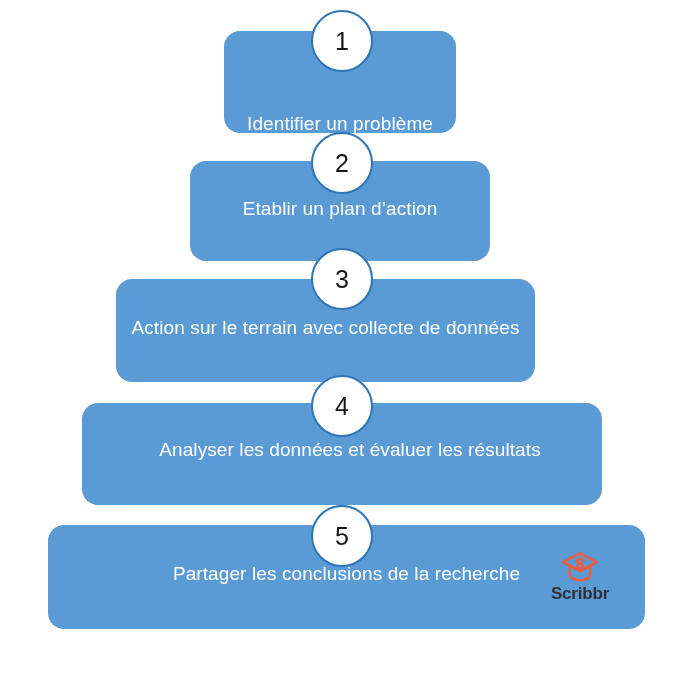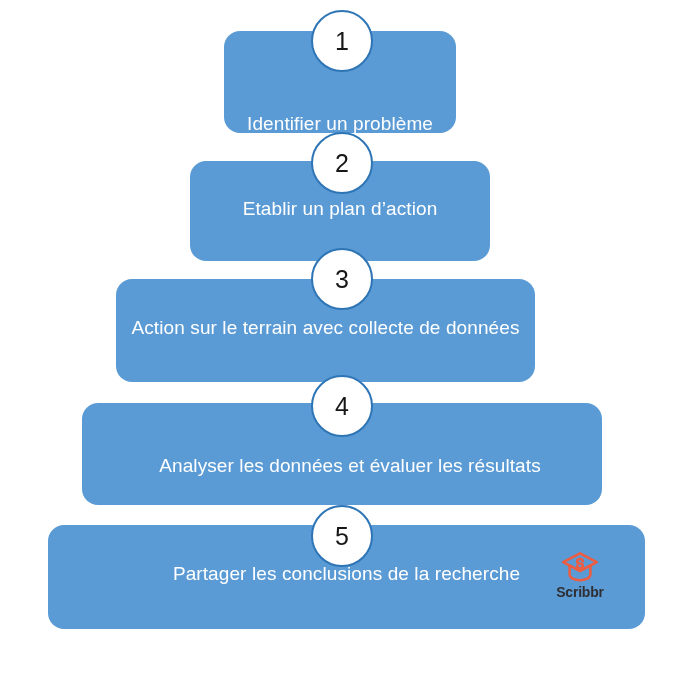--- a/index.html
+++ b/index.html
@@ -55,21 +55,21 @@
   
   .s1 { left: 224px; top: 31px;  width: 232px; height: 102px; }
   .s2 { left: 190px; top: 161px; width: 300px; height: 100px; padding-left: 24px; }
   .s3 { left: 116px; top: 279px; width: 419px; height: 103px; }
   .s4 { left: 82px;  top: 403px; width: 520px; height: 102px; }
   .s5 { left: 48px;  top: 525px; width: 597px; height: 104px; }
 
   .s1 .step-label { top: 52px; margin-top: 30px; }
   .s2 .step-label { top: 37px; }
   .s3 .step-label { top: 38px; }
-  .s4 .step-label { top: 52px; margin-left: 16px; }
+  .s4 .step-label { top: 36px; margin-left: 16px; }
   .s5 .step-label { top: 38px; }
 
   .b1 { left: 311px; top: 10px;  }
   .b2 { left: 311px; top: 132px; }
   .b3 { left: 311px; top: 248px; }
   .b4 { left: 311px; top: 375px; }
   .b5 { left: 311px; top: 505px; }
 
   .scribbr-logo {
     position: absolute;
@@ -82,21 +82,21 @@
     align-items: center;
     justify-content: flex-start;
   }
   .scribbr-mark {
     width: 40px;
     height: 32px;
     display: block;
   }
   .scribbr-word {
     margin-top: 1px;
-    font-size: 14px;
+    font-size: 17px;
     font-weight: bold;
     color: #2f2f33;
     letter-spacing: -0.2px;
     font-family: "Liberation Sans", sans-serif;
   }
 </style>
 </head>
 <body>
 
 <div id="canvas">

